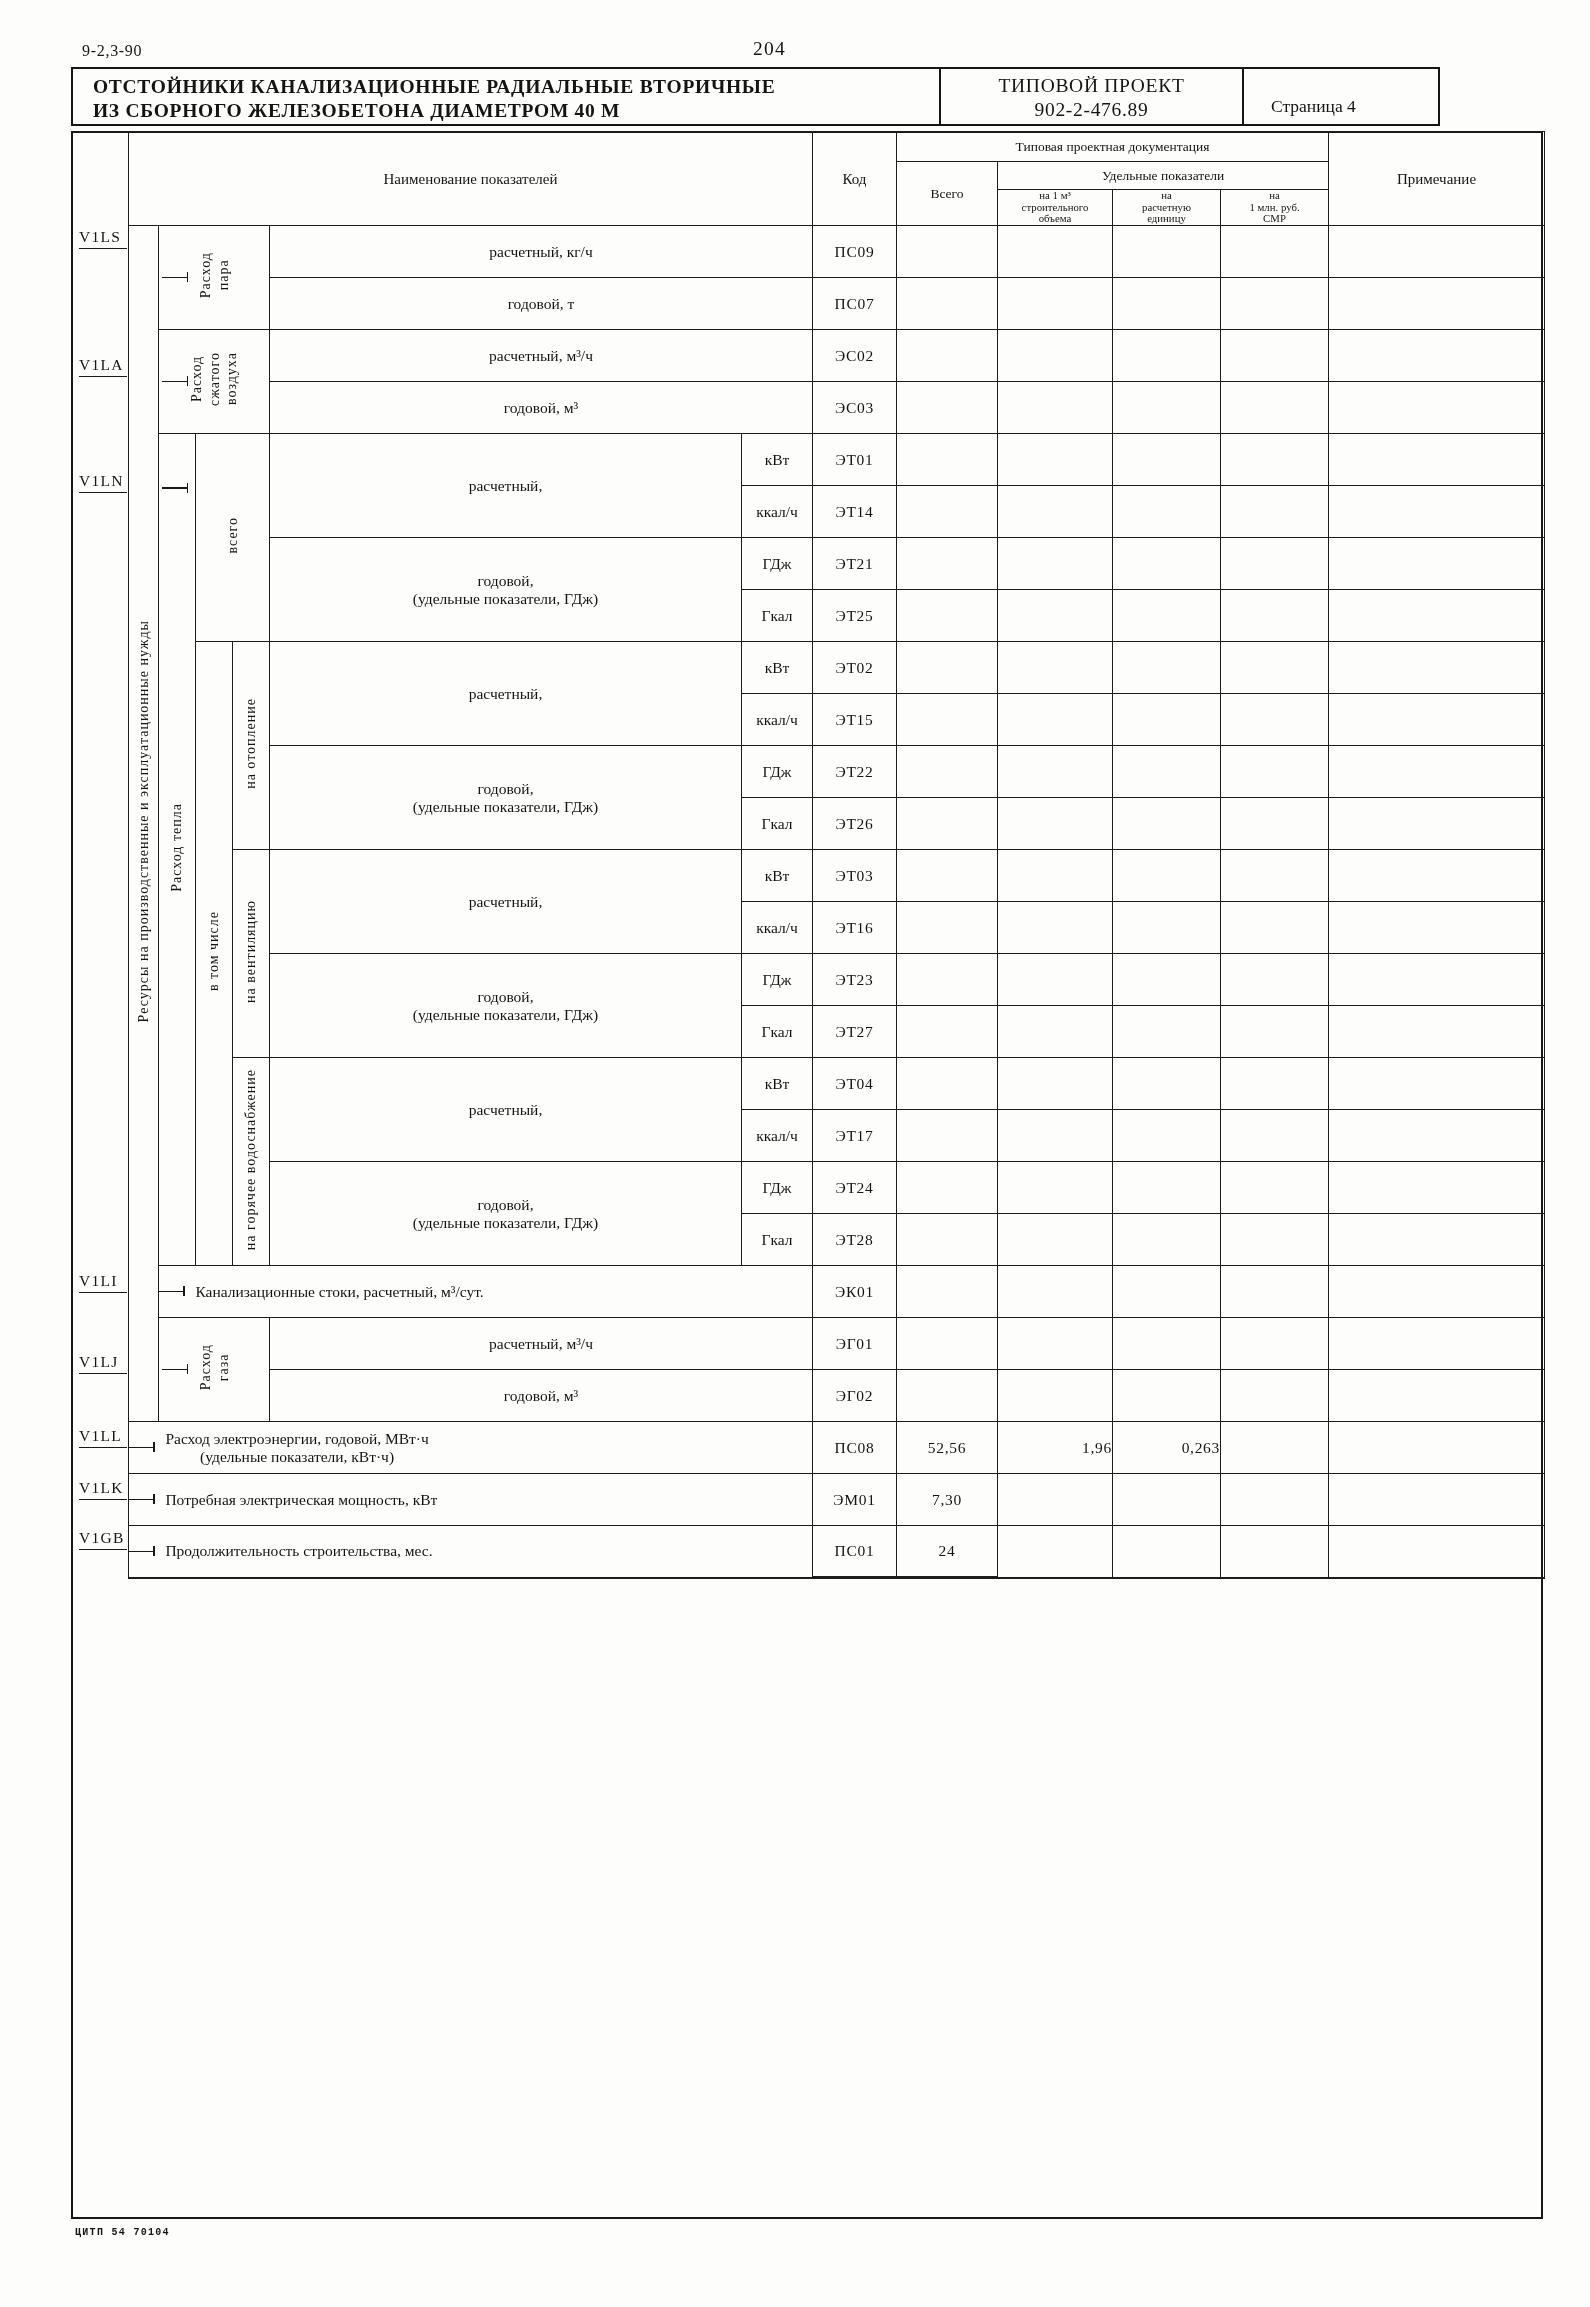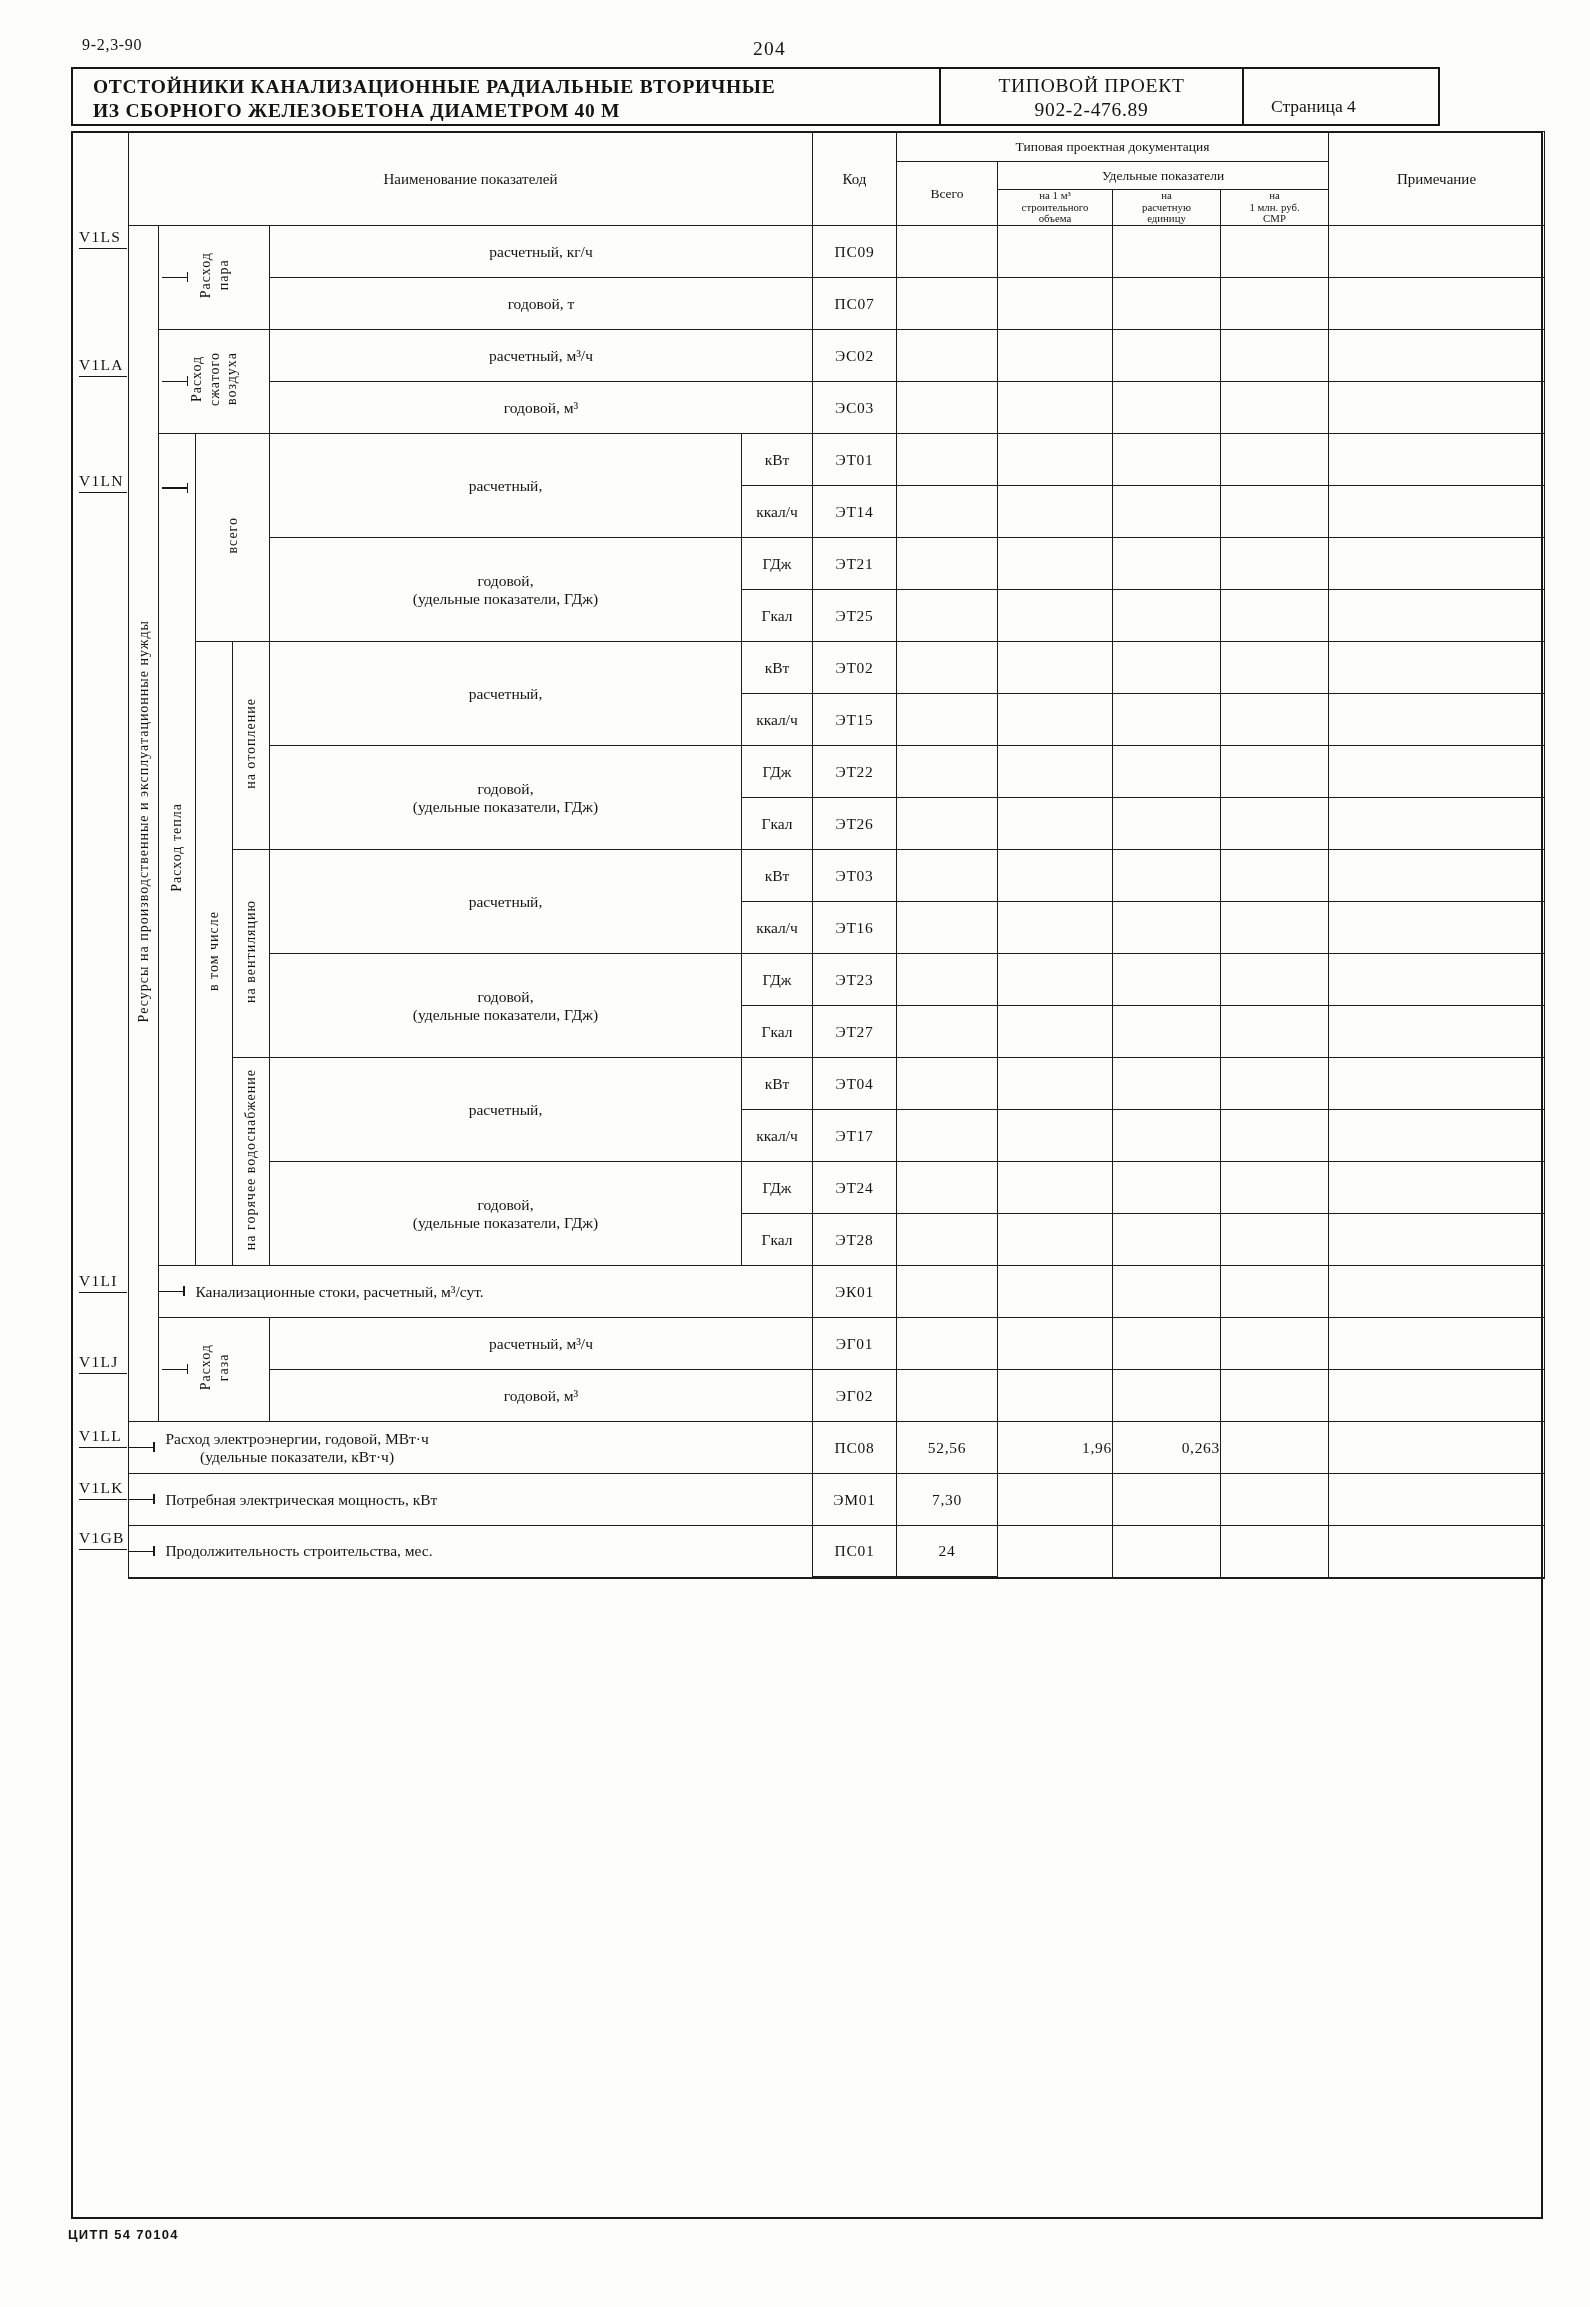--- a/index.html
+++ b/index.html
@@ -1,24 +1,24 @@
 <!DOCTYPE html>
 <html style="font-size:10.8px"><head>
 <meta charset="utf-8">
 <style>
   *{margin:0;padding:0;box-sizing:border-box}
   html,body{background:#ffffff}
   .page{position:relative;width:1590px;height:2307px;background:#fdfdfb;
         font-family:"Liberation Serif",serif;color:#141414;overflow:hidden}
 
   
-  .doc-code{position:absolute;left:82px;top:36px;font-size:16px;letter-spacing:0.7px}
+  .doc-code{position:absolute;left:82px;top:42px;font-size:16px;letter-spacing:0.7px}
   .pagenum{position:absolute;left:753px;top:38px;font-size:19.5px;letter-spacing:1.3px}
-  .footer{position:absolute;left:68px;top:2227px;font-size:13px;font-weight:bold;
-          letter-spacing:1.3px;font-family:Liberation Sans, sans-serif}
+  .footer{position:absolute;left:75px;top:2227px;font-size:10px;font-weight:bold;
+          letter-spacing:1.3px;font-family:Liberation Mono, monospace}
 
   
   .title-block{position:absolute;left:71px;top:67px;width:1369px;height:59px;display:flex;
                border:2px solid #161616;background:#fdfdfb}
   .tb-title{width:866px;padding:6px 0 0 20px;font-size:19.5px;font-weight:bold;
             letter-spacing:0.7px;line-height:23.6px}
   .tb-project{width:303px;border-left:2px solid #161616;text-align:center;padding-top:5.4px;
               font-size:19.5px;line-height:24px;letter-spacing:0.7px}
   .tb-page{flex:1;border-left:2px solid #161616;font-size:17.5px;padding:27px 10px 0 27px}
 

